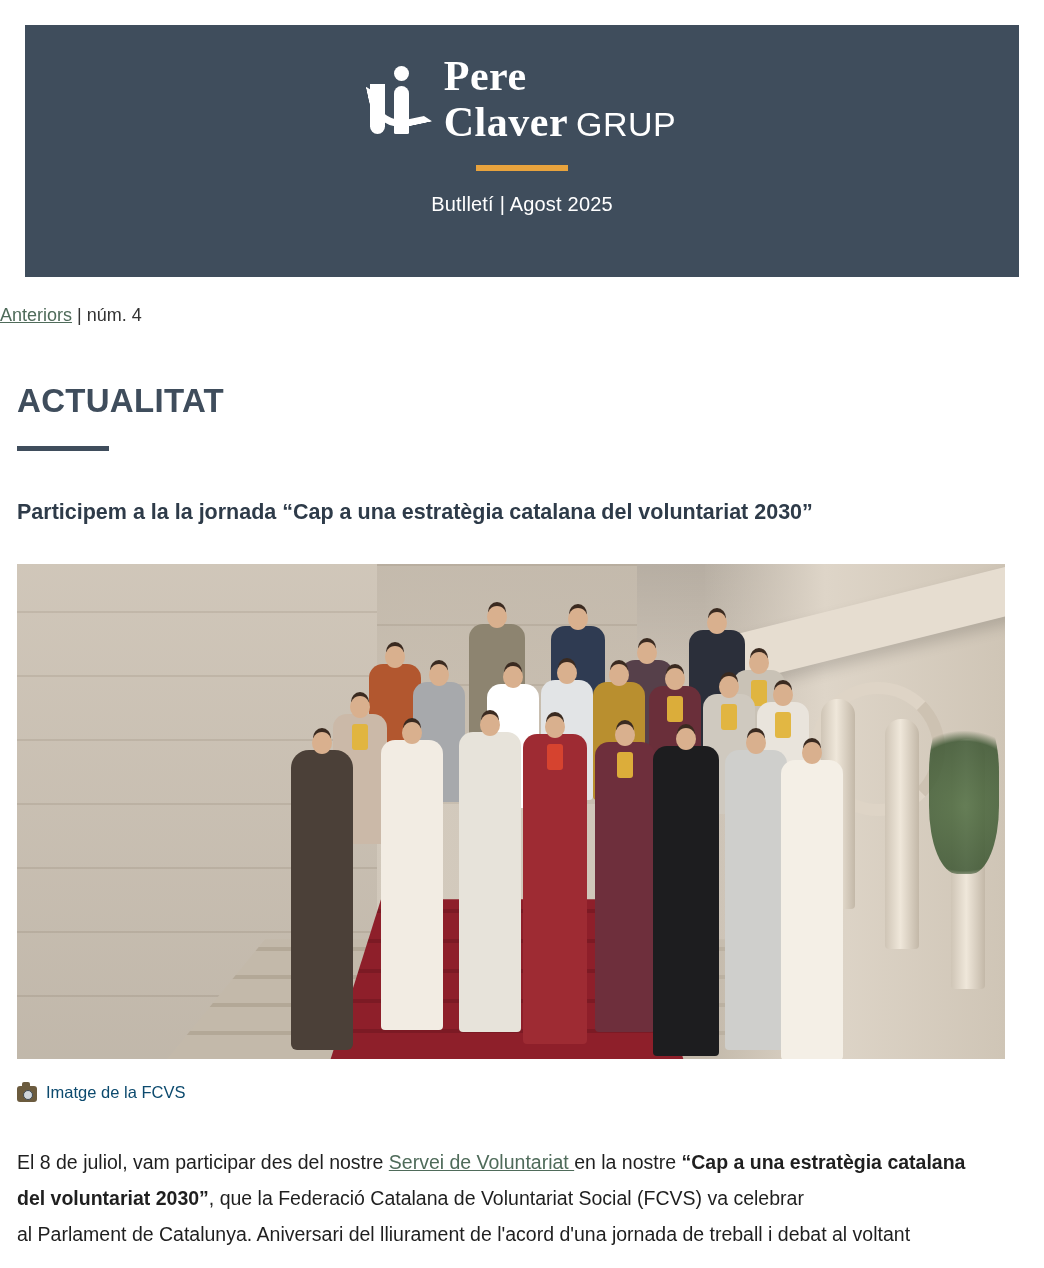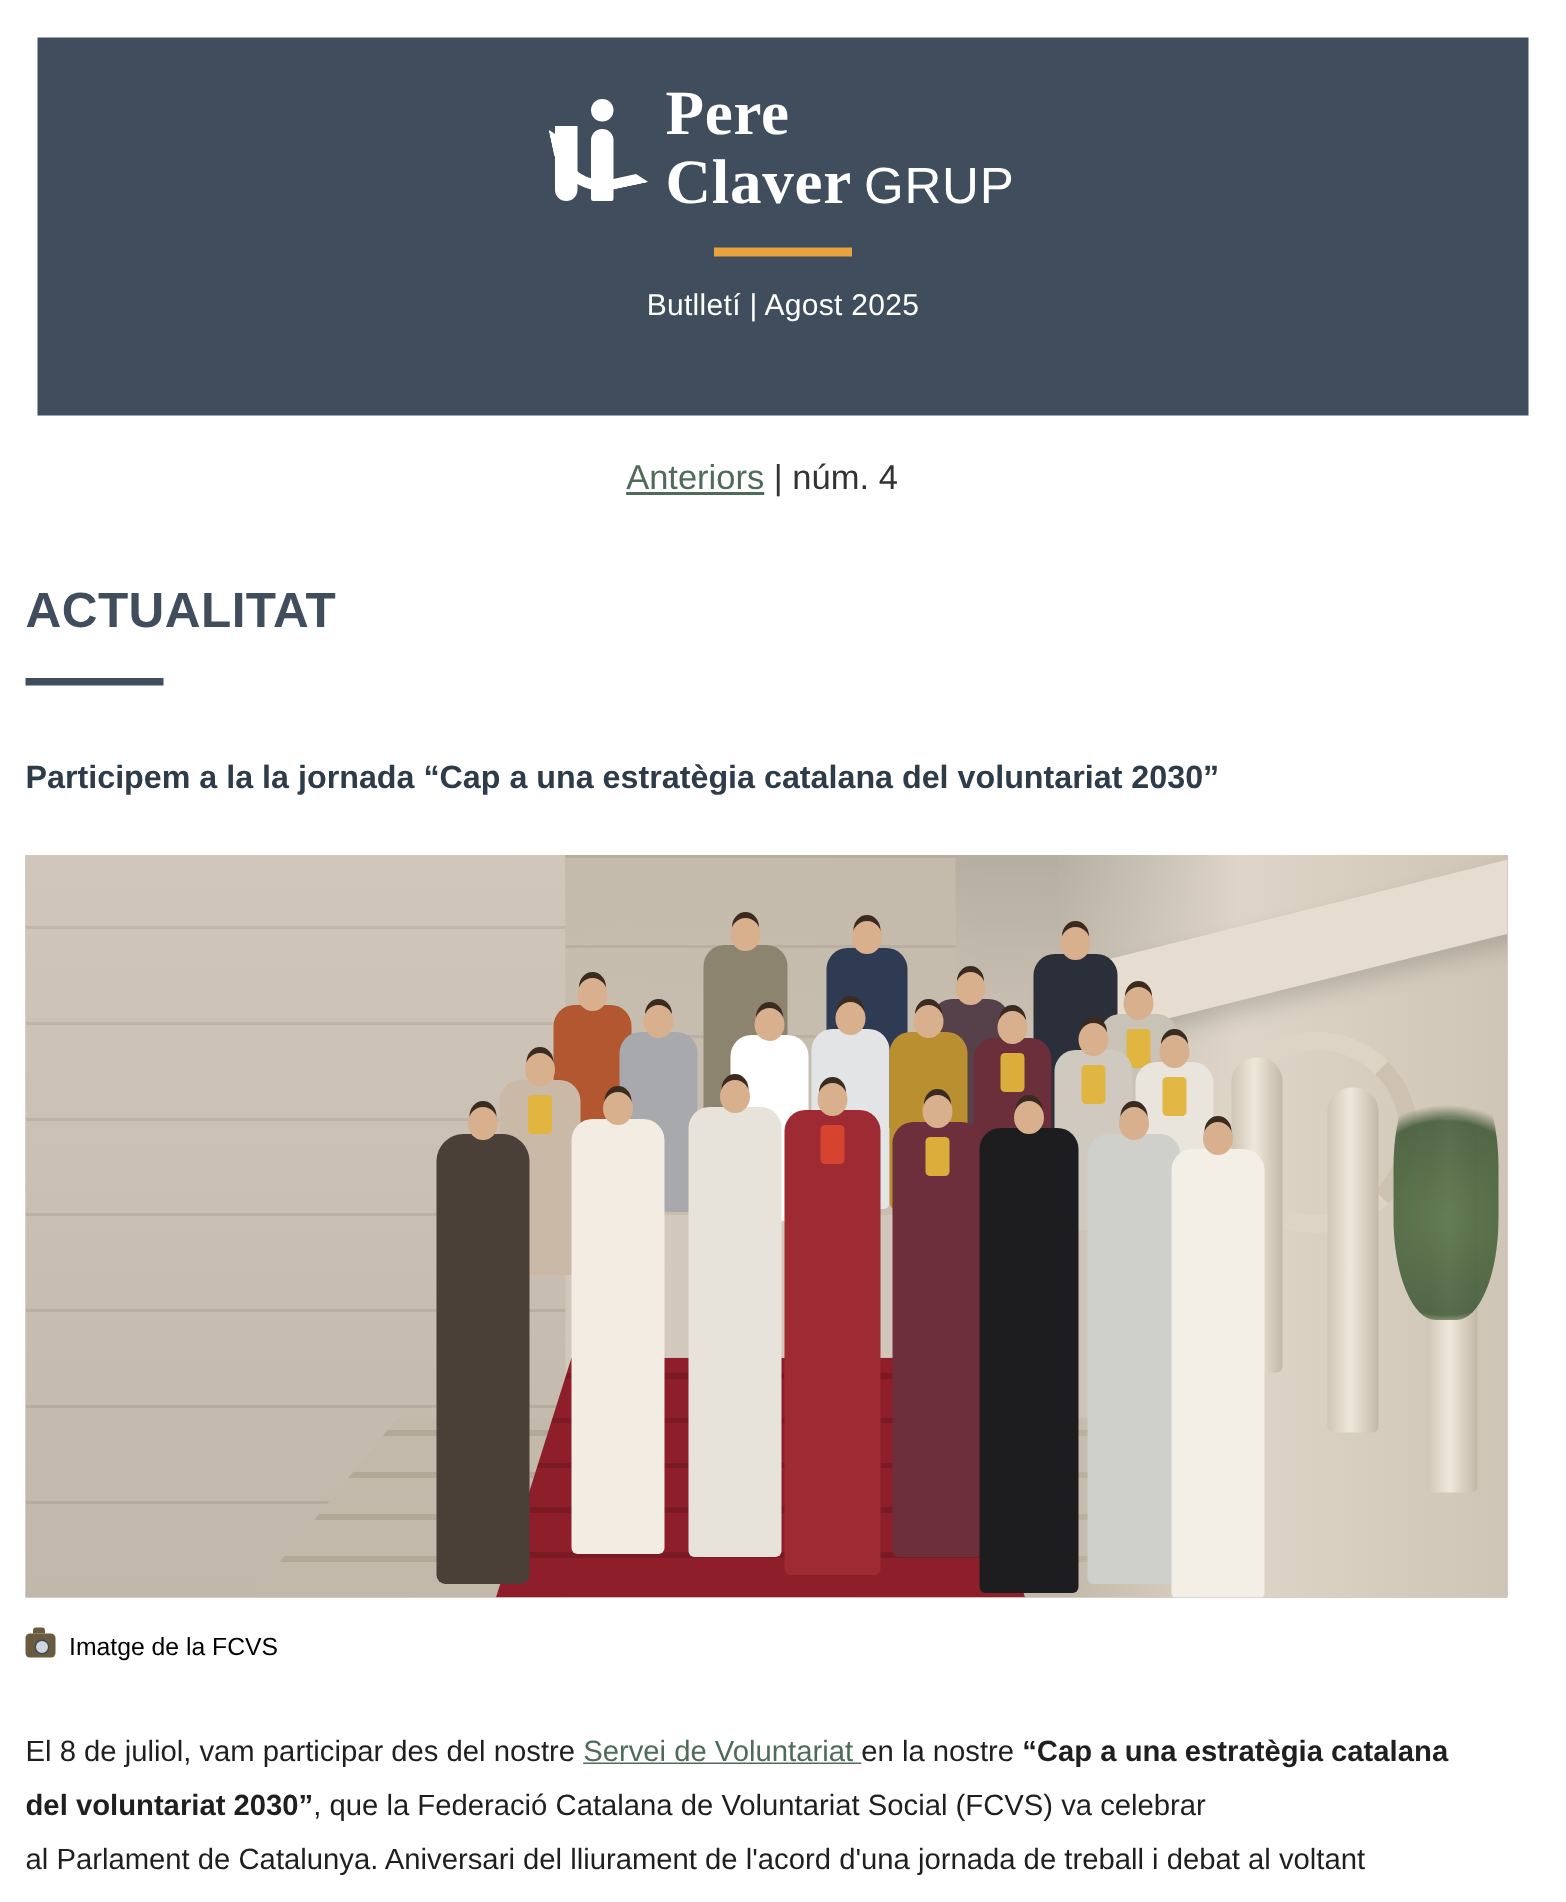--- a/index.html
+++ b/index.html
@@ -113,23 +113,23 @@
     text-align: center;
     color: #ffffff;
     font-size: 20px;
     margin-top: 22px;
     letter-spacing: 0.2px;
   }
   .banner-sub b { font-weight: 400; }
 
   
   .issue-line {
-    text-align: center;
+    text-align: left;
     margin: 28px 28px 0 0;
-    font-size: 23px;
+    font-size: 18px;
     color: #333333;
   }
   .issue-line a {
     color: #4f6b5a;
     text-decoration: underline;
   }
 
   
   .section {
     margin: 56px 28px 0 17px;
@@ -265,23 +265,23 @@
     top: 10px; width: 16px; height: 26px;
     background: #e2b43a;
     border-radius: 3px;
     opacity: .95;
   }
 
   
   .caption {
     margin: 24px 0 0 0;
     font-size: 16.5px;
-    color: #000000;
+    color: #0c4a6e;
     display: flex;
-    align-items: flex-start;
+    align-items: flex-end;
     gap: 9px;
   }
   .cam-icon {
     width: 20px; height: 16px;
     background: #6b5b3e;
     border-radius: 3px;
     position: relative;
     display: inline-block;
     flex: none;
   }

